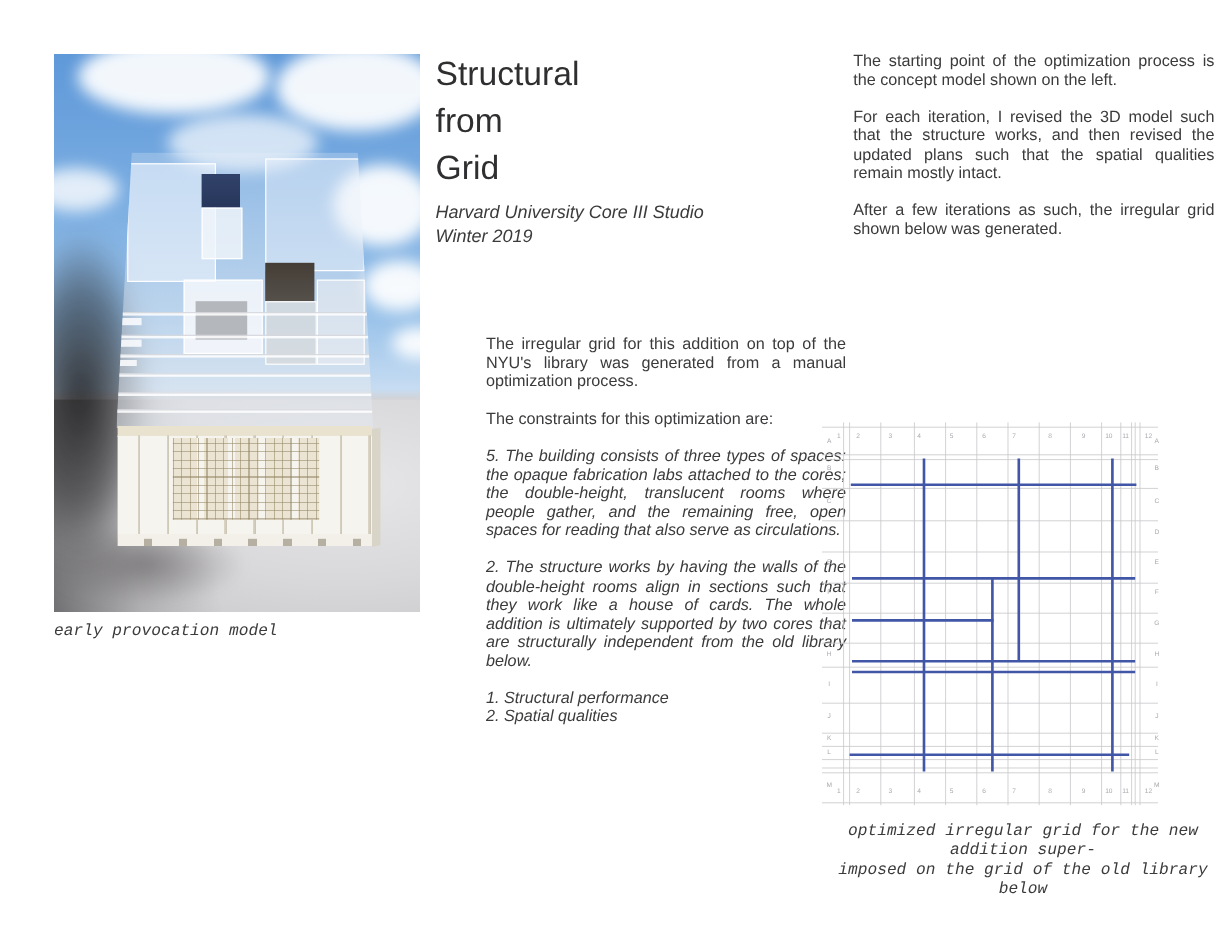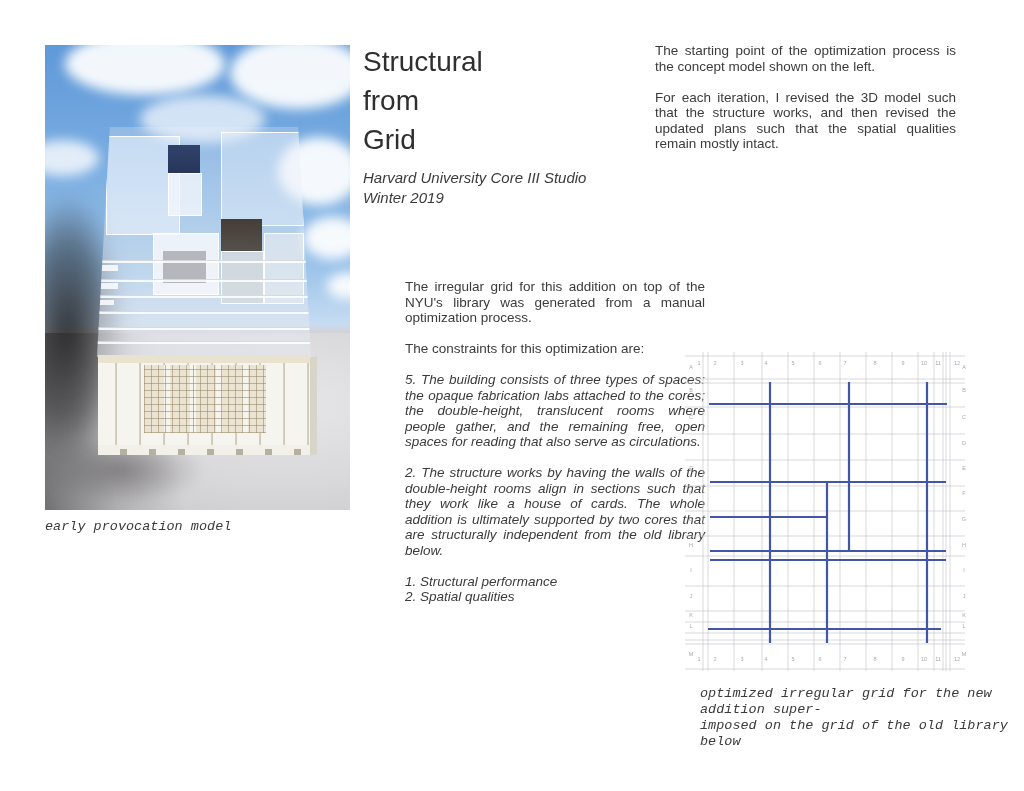--- a/index.html
+++ b/index.html
@@ -111,23 +111,24 @@
 
   <div class="col" style="left:381px;top:279px;width:300px;margin-left:24px;">
     <p>The irregular grid for this addition on top of the NYU's library was generated from a manual optimization process.</p>
     <p>The constraints for this optimization are:</p>
     <p class="ital">5. The building consists of three types of spaces: the opaque fabrication labs attached to the cores; the double-height, translucent rooms where people gather, and the remaining free, open spaces for reading that also serve as circulations.</p>
     <p class="ital">2. The structure works by having the walls of the double-height rooms align in sections such that they work like a house of cards. The whole addition is ultimately supported by two cores that are structurally independent from the old library below.</p>
     <p class="ital prewrap">1. Structural performance
 2. Spatial qualities</p>
   </div>
 
-  <div class="col" style="left:655px;top:43px;width:301px;">
+  <div class="col" style="left:711px;top:43px;width:301px;">
     <p>The starting point of the optimization process is the concept model shown on the left.</p>
     <p>For each iteration, I revised the 3D model such that the structure works, and then revised the updated plans such that the spatial qualities remain mostly intact.</p>
+    <p>After a few iterations as such, the irregular grid shown below was generated.</p>
   </div>
 
   <div class="grid-diagram">
     <svg xmlns="http://www.w3.org/2000/svg" viewBox="0 0 296 332">
         <line x1="23" y1="8" x2="23" y2="327" stroke="#c9c9cd" stroke-width="0.7"></line>
         <line x1="28" y1="8" x2="28" y2="327" stroke="#c9c9cd" stroke-width="0.7"></line>
         <line x1="54" y1="8" x2="54" y2="327" stroke="#c9c9cd" stroke-width="0.7"></line>
         <line x1="82" y1="8" x2="82" y2="327" stroke="#c9c9cd" stroke-width="0.7"></line>
         <line x1="108" y1="8" x2="108" y2="327" stroke="#c9c9cd" stroke-width="0.7"></line>
         <line x1="134" y1="8" x2="134" y2="327" stroke="#c9c9cd" stroke-width="0.7"></line>
@@ -212,16 +213,16 @@
         <text x="284" y="254" fill="#a9a9af" font-size="5.5" text-anchor="middle" font-family="&quot;Liberation Sans&quot;,&quot;DejaVu Sans&quot;,sans-serif">J</text>
         <text x="11" y="273" fill="#a9a9af" font-size="5.5" text-anchor="middle" font-family="&quot;Liberation Sans&quot;,&quot;DejaVu Sans&quot;,sans-serif">K</text>
         <text x="284" y="273" fill="#a9a9af" font-size="5.5" text-anchor="middle" font-family="&quot;Liberation Sans&quot;,&quot;DejaVu Sans&quot;,sans-serif">K</text>
         <text x="11" y="284" fill="#a9a9af" font-size="5.5" text-anchor="middle" font-family="&quot;Liberation Sans&quot;,&quot;DejaVu Sans&quot;,sans-serif">L</text>
         <text x="284" y="284" fill="#a9a9af" font-size="5.5" text-anchor="middle" font-family="&quot;Liberation Sans&quot;,&quot;DejaVu Sans&quot;,sans-serif">L</text>
         <text x="11" y="312" fill="#a9a9af" font-size="5.5" text-anchor="middle" font-family="&quot;Liberation Sans&quot;,&quot;DejaVu Sans&quot;,sans-serif">M</text>
         <text x="284" y="312" fill="#a9a9af" font-size="5.5" text-anchor="middle" font-family="&quot;Liberation Sans&quot;,&quot;DejaVu Sans&quot;,sans-serif">M</text>
       </svg>
   </div>
 
-  <div class="caption" style="left:700px;top:686px;">optimized irregular grid for the new addition super-
+  <div class="caption" style="left:681px;top:686px;text-align:center;">optimized irregular grid for the new addition super-
 imposed on the grid of the old library below</div>
 
 </div>
 
 </body></html>

